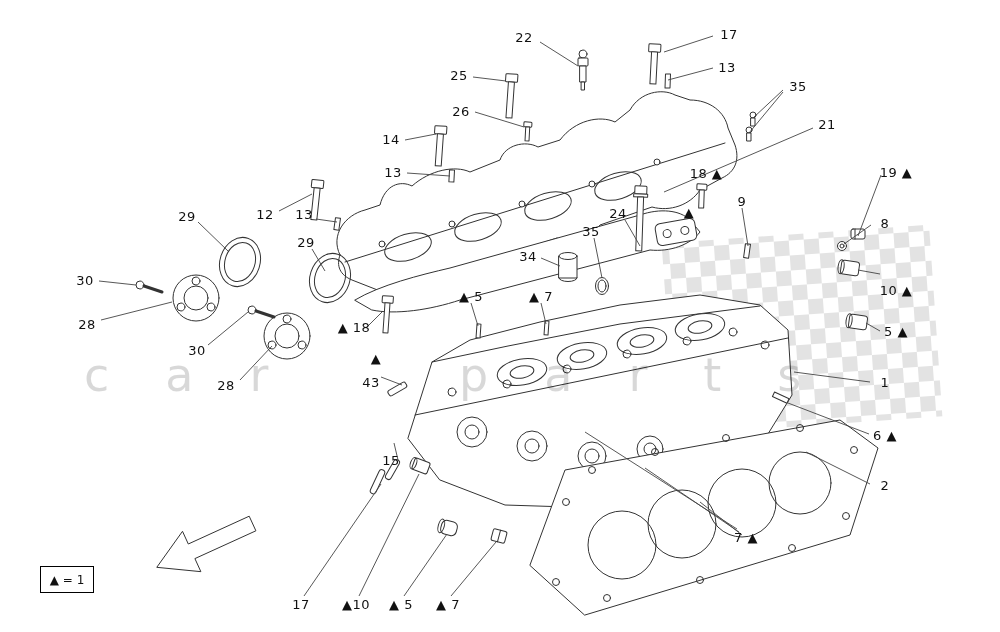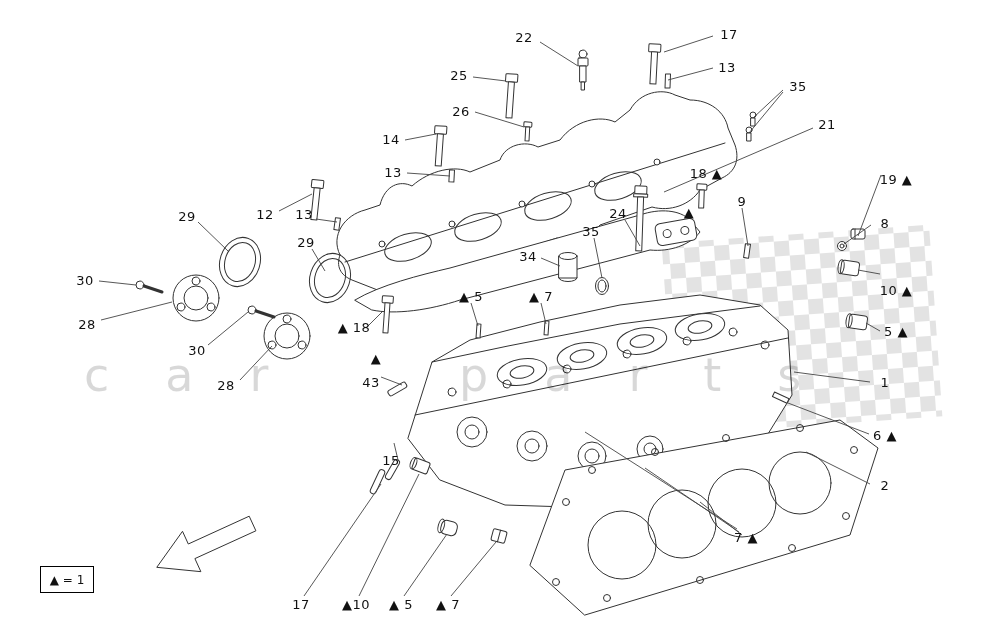--- a/index.html
+++ b/index.html
@@ -308,21 +308,21 @@
   <div class="callout" style="left:524px;top:37px">22</div>
   <div class="callout" style="left:729px;top:34px">17</div>
   <div class="callout" style="left:459px;top:75px">25</div>
   <div class="callout" style="left:727px;top:67px">13</div>
   <div class="callout" style="left:461px;top:111px">26</div>
   <div class="callout" style="left:798px;top:86px">35</div>
   <div class="callout" style="left:391px;top:139px">14</div>
   <div class="callout" style="left:827px;top:124px">21</div>
   <div class="callout" style="left:393px;top:172px">13</div>
   <div class="callout" style="left:706px;top:173px">18 ▲</div>
-  <div class="callout" style="left:896px;top:179px">19 ▲</div>
+  <div class="callout" style="left:896px;top:172px">19 ▲</div>
   <div class="callout" style="left:265px;top:214px">12</div>
   <div class="callout" style="left:304px;top:214px">13</div>
   <div class="callout" style="left:187px;top:216px">29</div>
   <div class="callout" style="left:742px;top:201px">9</div>
   <div class="callout" style="left:885px;top:223px">8</div>
   <div class="callout" style="left:618px;top:213px">24</div>
   <div class="callout" style="left:591px;top:231px">35</div>
   <div class="callout" style="left:528px;top:256px">34</div>
   <div class="callout" style="left:306px;top:242px">29</div>
   <div class="callout" style="left:85px;top:280px">30</div>

